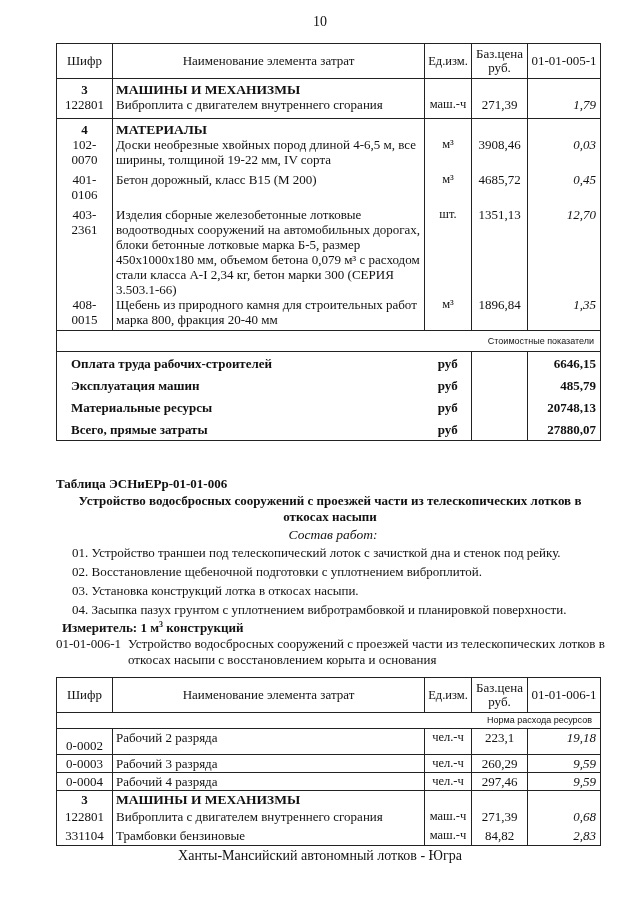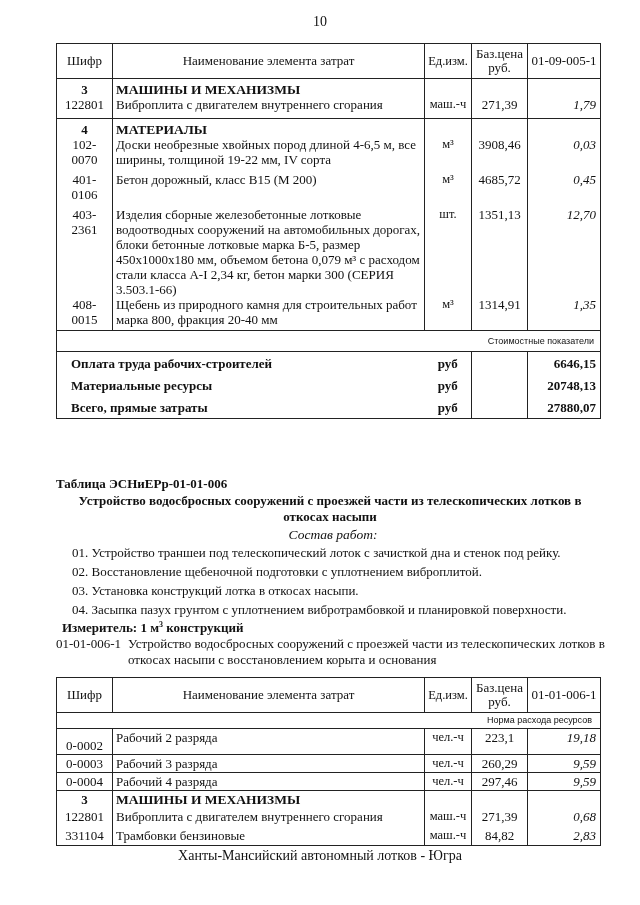--- a/index.html
+++ b/index.html
@@ -48,21 +48,21 @@
       <col style="width:47px">
       <col style="width:56px">
       <col style="width:73px">
     </colgroup>
   <tbody>
       <tr class="hdr">
     <th>Шифр</th>
     <th>Наименование элемента затрат</th>
     <th style="font-size:12.5px">Ед.изм.</th>
     <th><span>Баз.цена</span><br><span>руб.</span></th>
-    <th>01-09-005-1</th>
+    <th>01-01-005-1</th>
   </tr>
 
   <tr class="sec sec-top">
     <td class="c0 bold">3</td>
     <td class="c1 bold" style="font-size:13.5px">МАШИНЫ И МЕХАНИЗМЫ</td>
     <td class="c2"></td>
         <td class="c3"></td>
         <td class="c4"></td>
   </tr>
   <tr>
@@ -98,31 +98,37 @@
     <td class="c0" style="padding-top:5px">403-2361</td>
     <td class="c1" style="padding-top:5px">Изделия сборные железобетонные лотковые водоотводных сооружений на автомобильных дорогах, блоки бетонные лотковые марка Б-5, размер 450х1000х180 мм, объемом бетона 0,079 м³ с расходом стали класса А-I 2,34 кг, бетон марки 300 (СЕРИЯ 3.503.1-66)</td>
     <td class="c2" style="padding-top:5px">шт.</td>
     <td class="c3" style="padding-top:5px">1351,13</td>
     <td class="c4" style="padding-top:5px">12,70</td>
   </tr>
   <tr>
     <td class="c0" style="padding-bottom:3px">408-0015</td>
     <td class="c1">Щебень из природного камня для строительных работ марка 800, фракция 20-40 мм</td>
     <td class="c2">м³</td>
-    <td class="c3">1314,91</td>
+    <td class="c3">1896,84</td>
     <td class="c4">1,35</td>
   </tr>
   <tr class="label-row">
     <td colspan="5" style="height:20px">Стоимостные показатели</td>
   </tr>
   <tr class="sum">
     <td class="sname" colspan="2">Оплата труда рабочих-строителей</td>
     <td class="sunit">руб</td>
     <td class="sempty"></td>
     <td class="sval">6646,15</td>
+  </tr>
+  <tr class="sum">
+    <td class="sname" colspan="2">Эксплуатация машин</td>
+    <td class="sunit">руб</td>
+    <td class="sempty"></td>
+    <td class="sval">485,79</td>
   </tr>
   <tr class="sum">
     <td class="sname" colspan="2">Материальные ресурсы</td>
     <td class="sunit">руб</td>
     <td class="sempty"></td>
     <td class="sval">20748,13</td>
   </tr>
   <tr class="sum last">
     <td class="sname" colspan="2">Всего, прямые затраты</td>
     <td class="sunit">руб</td>

